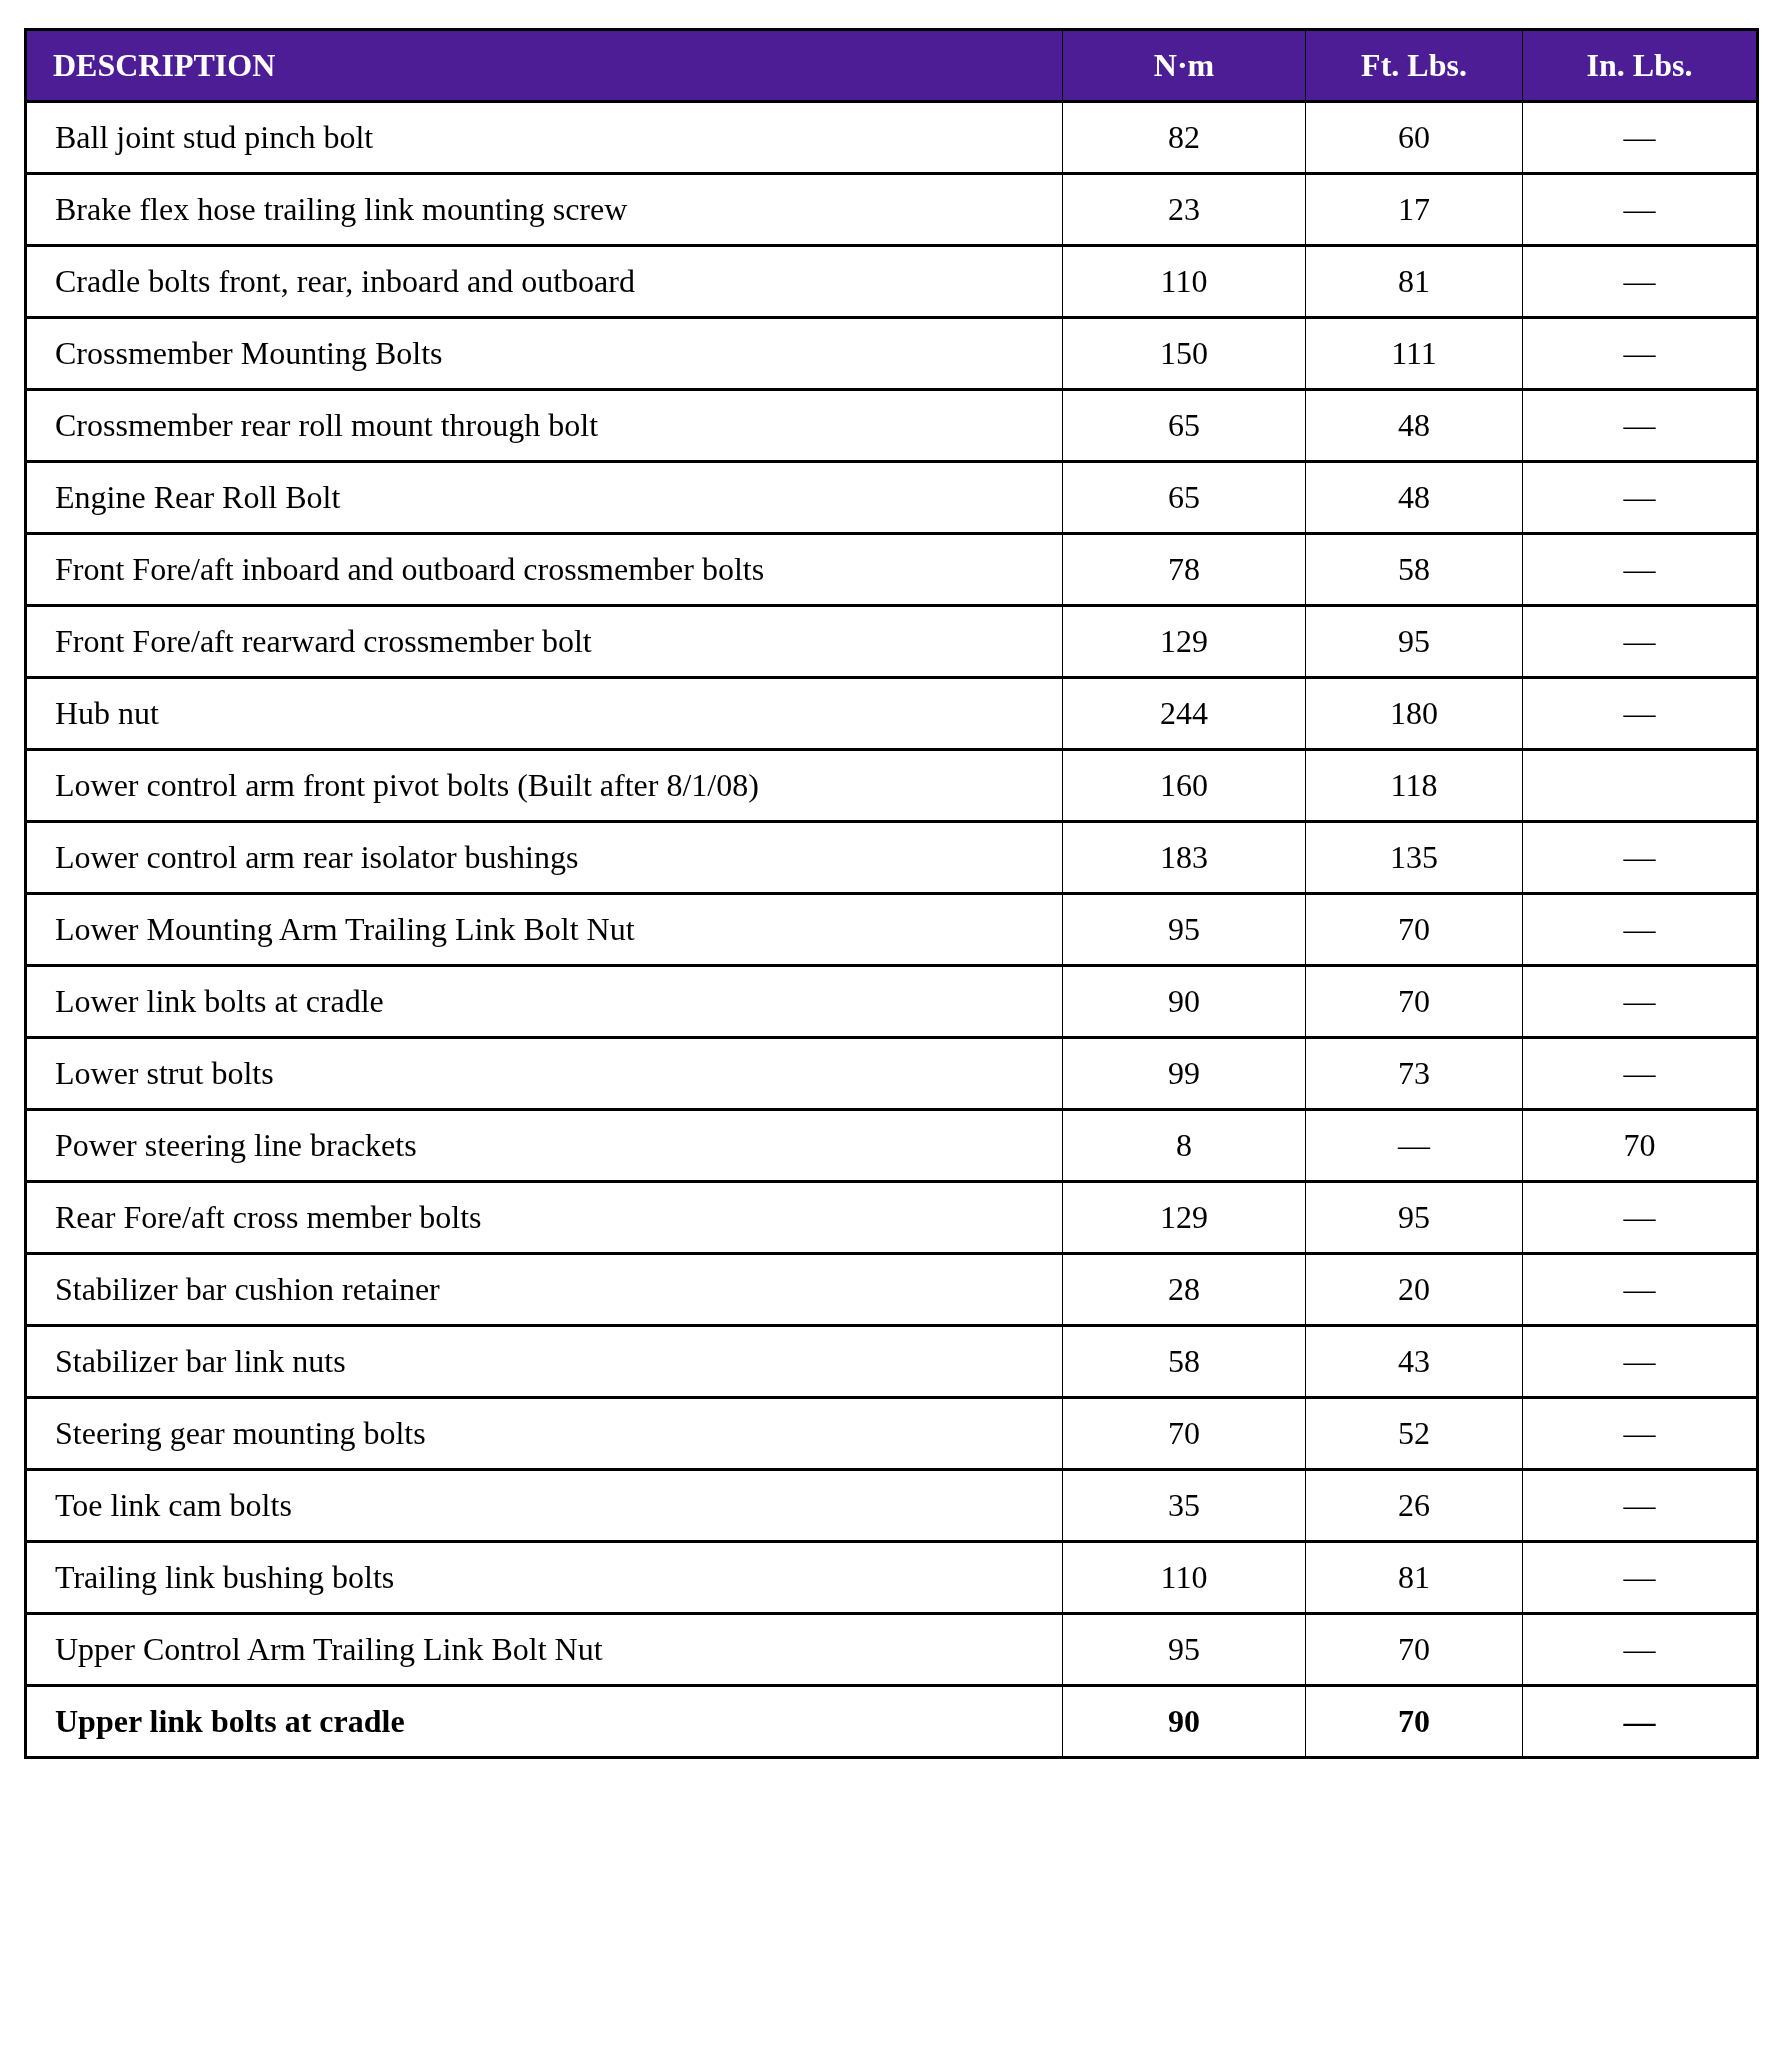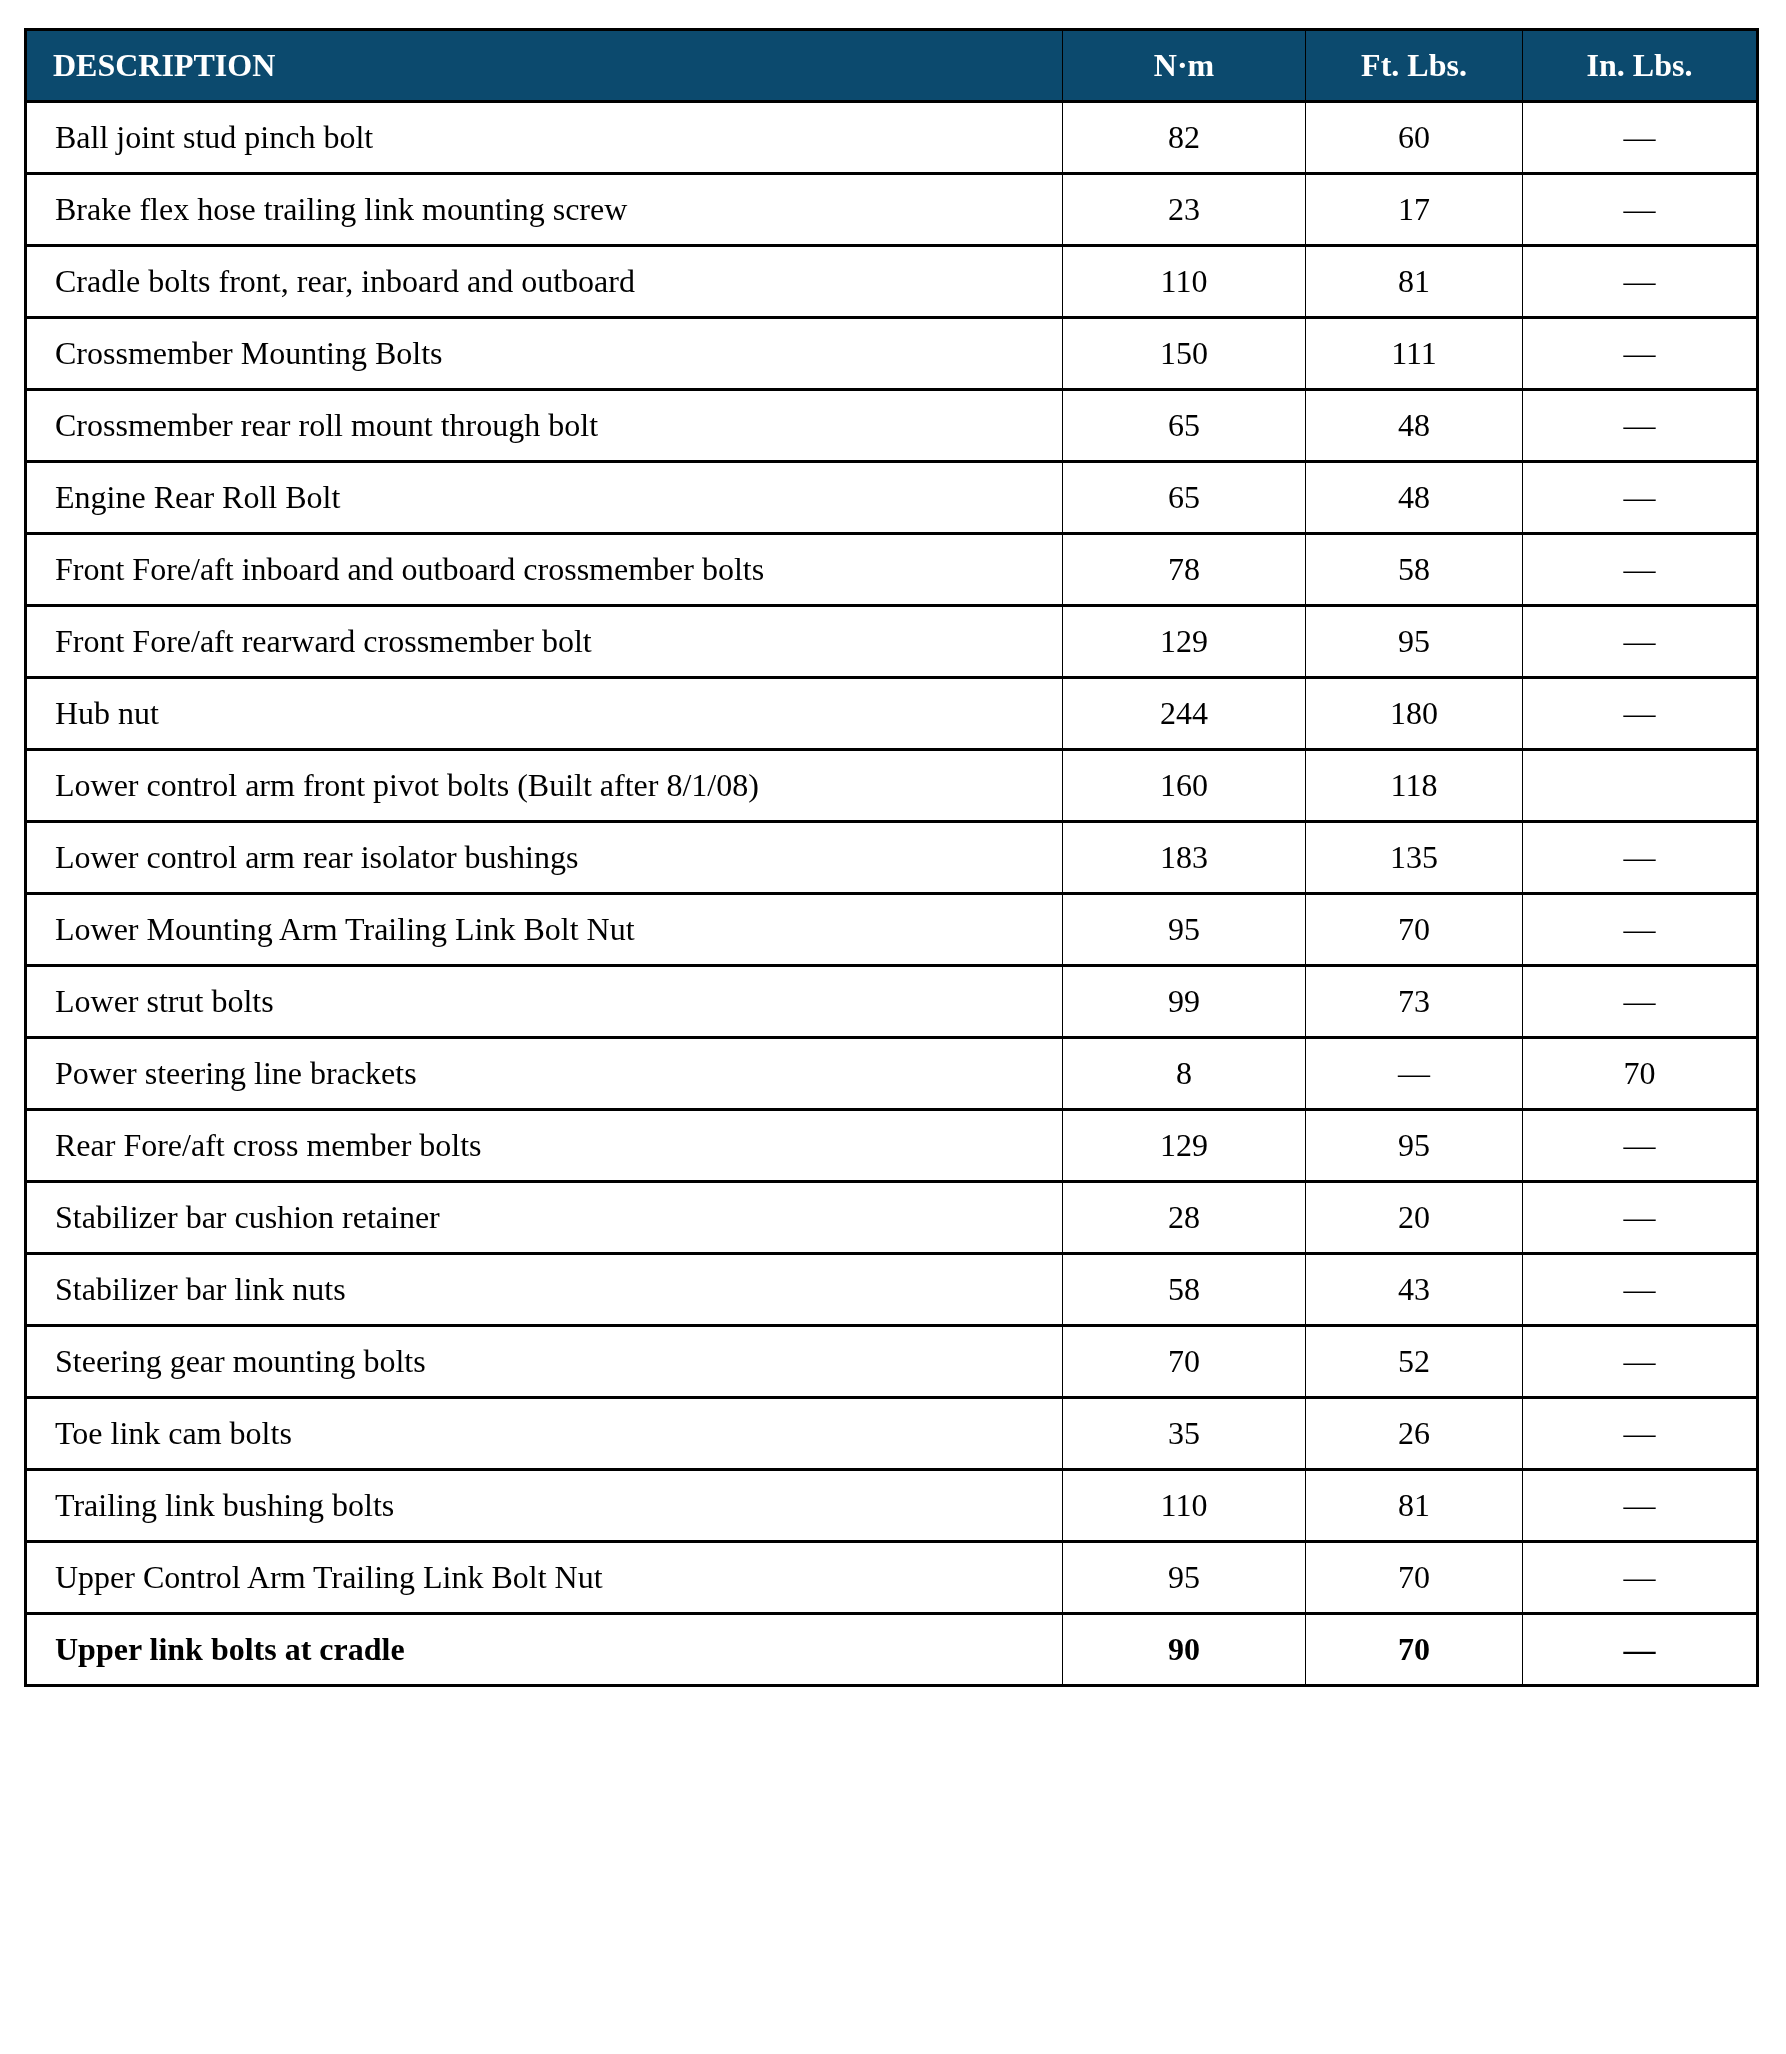--- a/index.html
+++ b/index.html
@@ -11,21 +11,21 @@
       border-collapse: collapse;
       table-layout: fixed;
       font-family: "Liberation Serif", "DejaVu Serif", serif;
       border: 3.2px solid #000;
     }
     .torque-table col.c-desc { width: 1037px; }
     .torque-table col.c-nm { width: 243px; }
     .torque-table col.c-ft { width: 217px; }
     .torque-table col.c-in { width: 235px; }
     .torque-table th {
-      background: #0c4a6e;
+      background: #4c1d95;
       color: #ffffff;
       font-weight: bold;
       font-size: 32px;
       height: 69px;
       padding: 0;
       border-left: 1.6px solid #000;
       border-right: 1.6px solid #000;
       border-bottom: 3.2px solid #000;
       text-align: center;
       vertical-align: middle;
@@ -131,20 +131,26 @@
         <td>135</td>
         <td>—</td>
       </tr>
       <tr>
         <td class="desc">Lower Mounting Arm Trailing Link Bolt Nut</td>
         <td>95</td>
         <td>70</td>
         <td>—</td>
       </tr>
       <tr>
+        <td class="desc">Lower link bolts at cradle</td>
+        <td>90</td>
+        <td>70</td>
+        <td>—</td>
+      </tr>
+      <tr>
         <td class="desc">Lower strut bolts</td>
         <td>99</td>
         <td>73</td>
         <td>—</td>
       </tr>
       <tr>
         <td class="desc">Power steering line brackets</td>
         <td>8</td>
         <td>—</td>
         <td>70</td>

